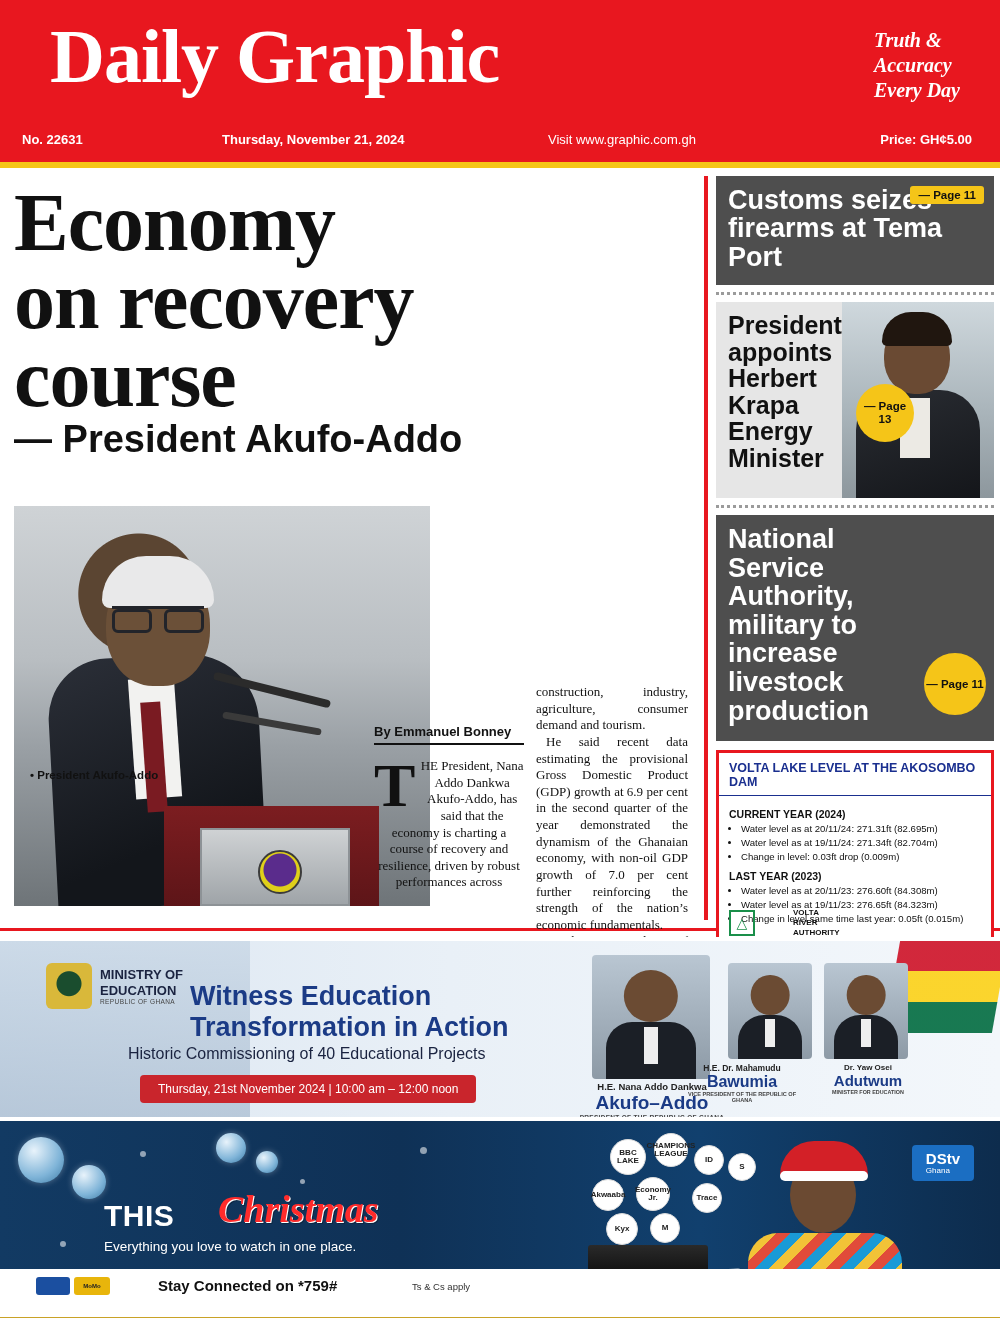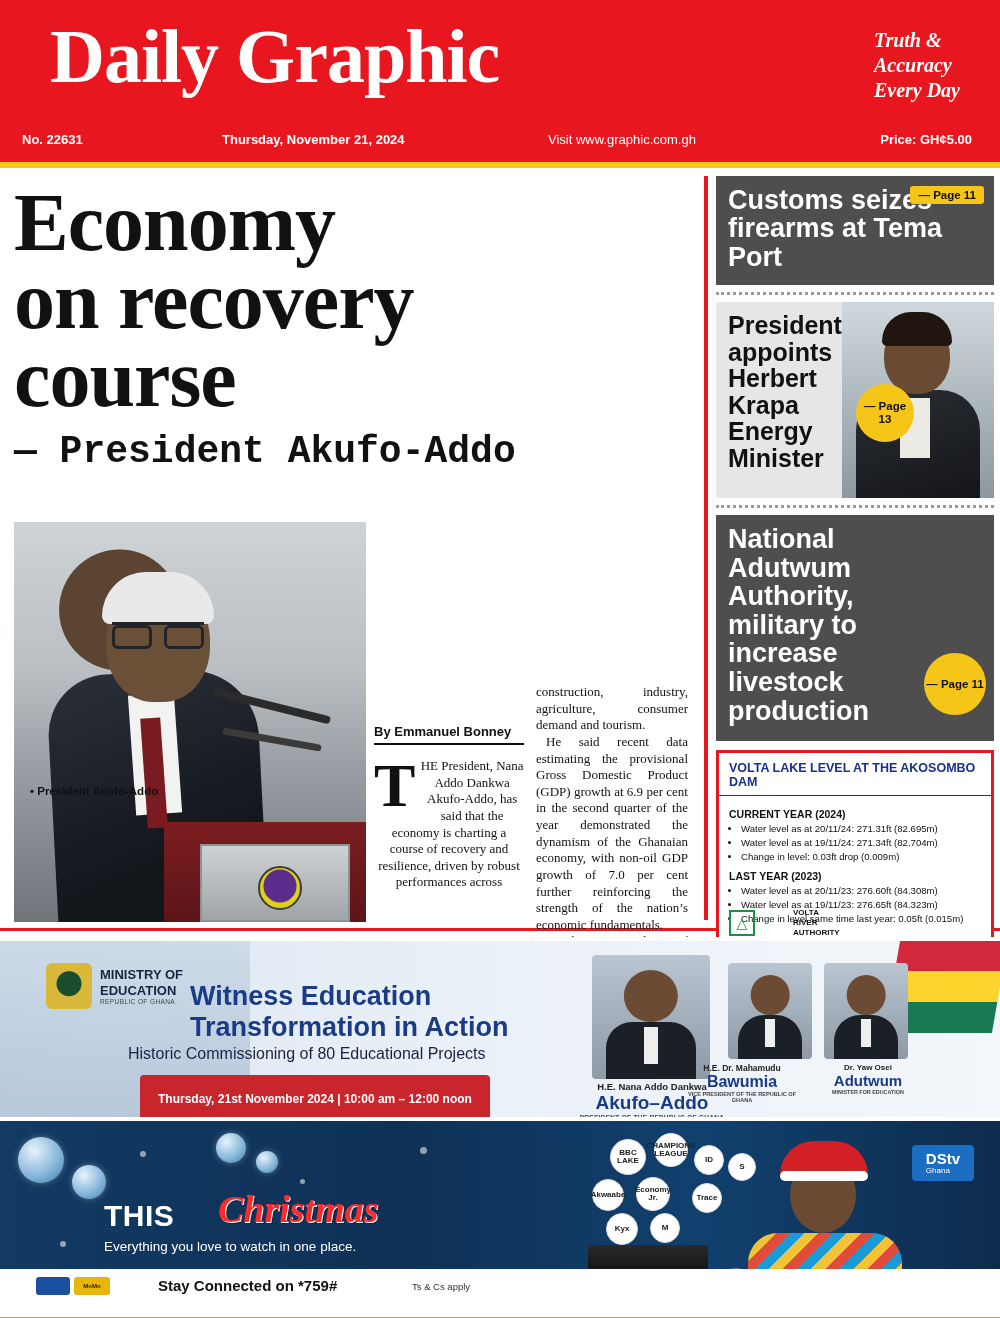--- a/index.html
+++ b/index.html
@@ -75,34 +75,34 @@
     font-family: "Liberation Serif", serif;
     font-weight: bold;
     font-size: 82px;
     line-height: 0.95;
     color: #111;
     letter-spacing: -1px;
     margin: 8px 0 0 6px;
   }
   .headline .l3 { display: block; }
   .kicker {
-    font-family: Liberation Mono, monospace;
+    font-family: Liberation Sans, sans-serif;
     font-weight: bold;
     font-size: 38px;
     color: #111;
-    margin: 12px 0 0 6px;
+    margin: 0 0 0 6px;
   }
 
   .story-lower {
     position: absolute;
     top: 330px; left: 0; width: 692px; height: 410px;
   }
   .photo-wrap {
-    position: absolute; left: 6px; top: 16px;
-    width: 352px; height: 400px;
+    position: absolute; left: 6px; top: 0;
+    width: 416px; height: 400px;
     overflow: hidden;
   }
   .photo {
     position: absolute; inset: 0;
     background:
       radial-gradient(circle at 30% 22%, #5b4532 0 60px, transparent 61px),
       linear-gradient(180deg, #cfd3d6 0%, #b9bec2 38%, #9aa0a5 60%, #6e7478 100%);
   }
   .photo .suit {
     position: absolute; left: 38px; top: 150px;
@@ -364,22 +364,22 @@
     position: absolute; left: 190px; top: 40px;
     font-size: 27px; font-weight: bold; color: #1b3b86; line-height: 1.16;
   }
   .moe-h2 {
     position: absolute; left: 128px; top: 104px;
     font-size: 16px; color: #1a2340;
   }
   .moe-chip {
     position: absolute; left: 140px; top: 134px;
     background: #c9252c; color: #fff;
-    font-size: 12px; font-weight: bold;
-    padding: 17px 18px; border-radius: 4px;
+    font-size: 12px; font-weight: normal;
+    padding: 7px 18px; border-radius: 4px;
   }
   .ad-face {
     position: absolute; border-radius: 4px; overflow: hidden;
     background: linear-gradient(180deg,#b9c6d2,#8d9aa6);
   }
   .ad-face .fh { position:absolute; left:50%; transform:translateX(-50%); top:12%; width:46%; height:42%; background:#6b4b33; border-radius:50%; }
   .ad-face .fb { position:absolute; left:12%; top:54%; width:76%; height:46%; background:#1b1f26; border-radius:26px 26px 0 0; }
   .ad-face .fs { position:absolute; left:44%; top:58%; width:12%; height:30%; background:#eee; }
   .face-1 { left: 592px; top: 14px; width: 118px; height: 124px; }
   .face-2 { left: 728px; top: 22px; width: 84px; height: 96px; }
@@ -571,21 +571,21 @@
         <div class="mhead"></div>
         <div class="mhair"></div>
       </div>
       <div class="t">President appoints Herbert Krapa Energy Minister</div>
       <div class="circle-tag">— Page 13</div>
     </div>
 
     <div class="dotted"></div>
 
     <div class="brief-dark2">
-      <div class="t">National Adutwum Authority, military to increase livestock production</div>
+      <div class="t">National Service Authority, military to increase livestock production</div>
       <div class="circle-tag2">— Page 11</div>
     </div>
 
     <div class="volta-box">
       <div class="volta-title">VOLTA LAKE LEVEL AT THE AKOSOMBO DAM</div>
       <div class="volta-body">
         <div class="volta-h">CURRENT YEAR (2024)</div>
         <ul class="volta-list">
           <li>Water level as at 20/11/24:  271.31ft (82.695m)</li>
           <li>Water level as at 19/11/24:  271.34ft (82.704m)</li>
@@ -618,21 +618,21 @@
   <div class="moe-crest"></div>
   <div class="moe-label">
     <span>MINISTRY OF</span><br>
     <span>EDUCATION</span>
     <small>REPUBLIC OF GHANA</small>
   </div>
   <div class="moe-h1">
     <div>Witness Education</div>
     <div>Transformation in Action</div>
   </div>
-  <div class="moe-h2">Historic Commissioning of 80 Educational Projects</div>
+  <div class="moe-h2">Historic Commissioning of 40 Educational Projects</div>
   <div class="moe-chip">Thursday, 21st November 2024 | 10:00 am – 12:00 noon</div>
 
   <div class="ad-face face-1">
     <div class="fb"></div>
     <div class="fs"></div>
     <div class="fh"></div>
   </div>
   <div class="ad-face face-2">
     <div class="fb"></div>
     <div class="fs"></div>

